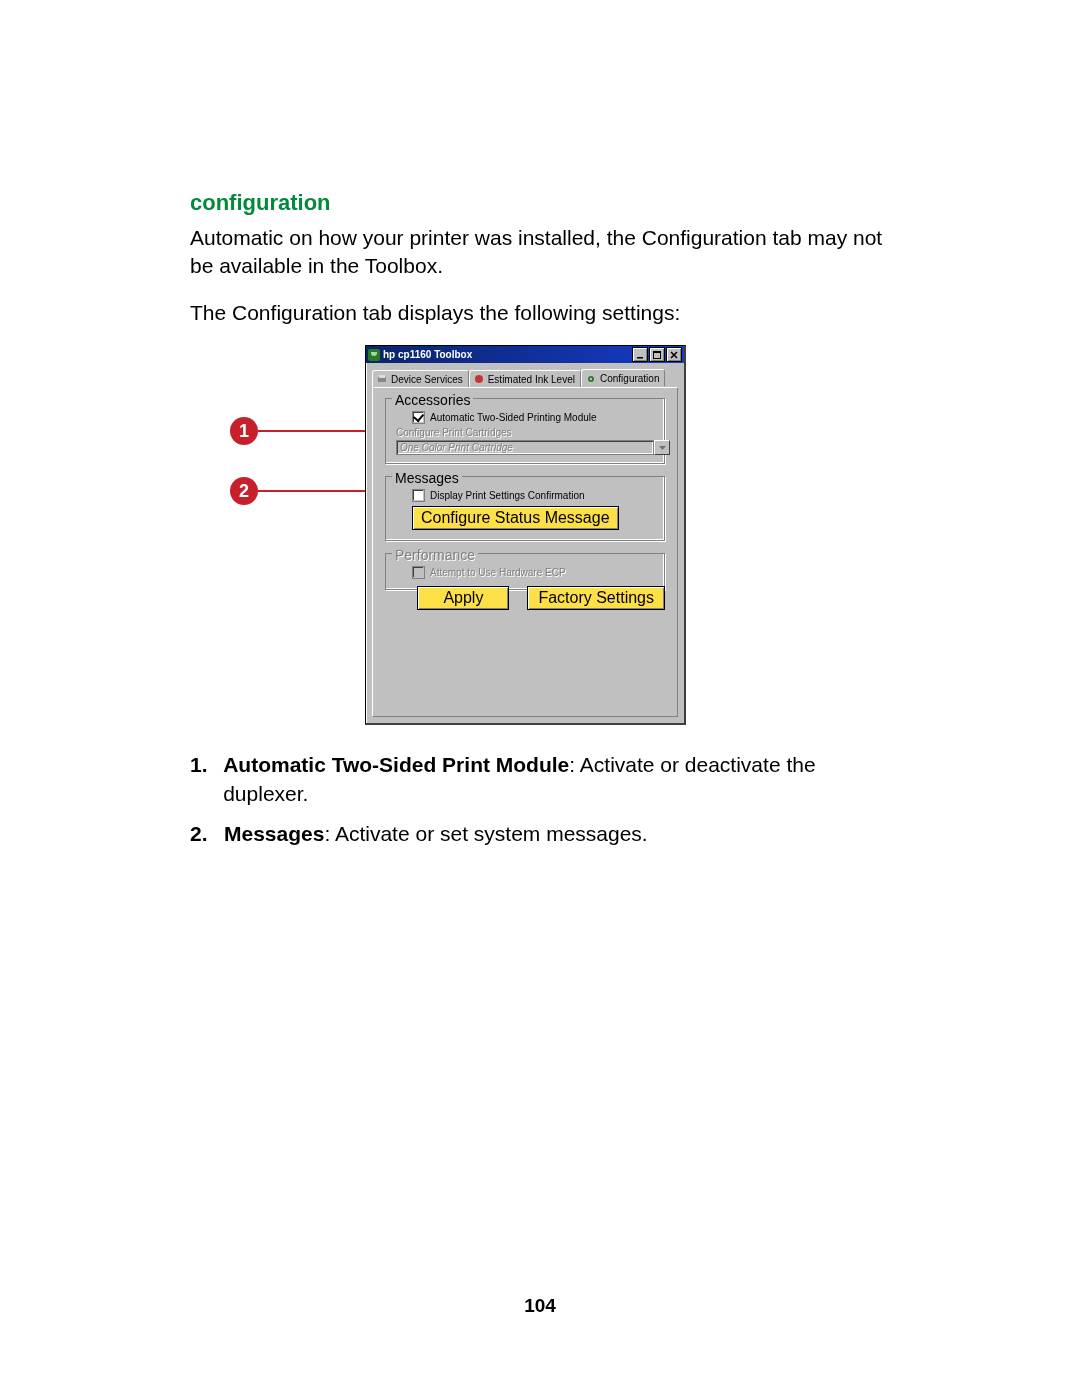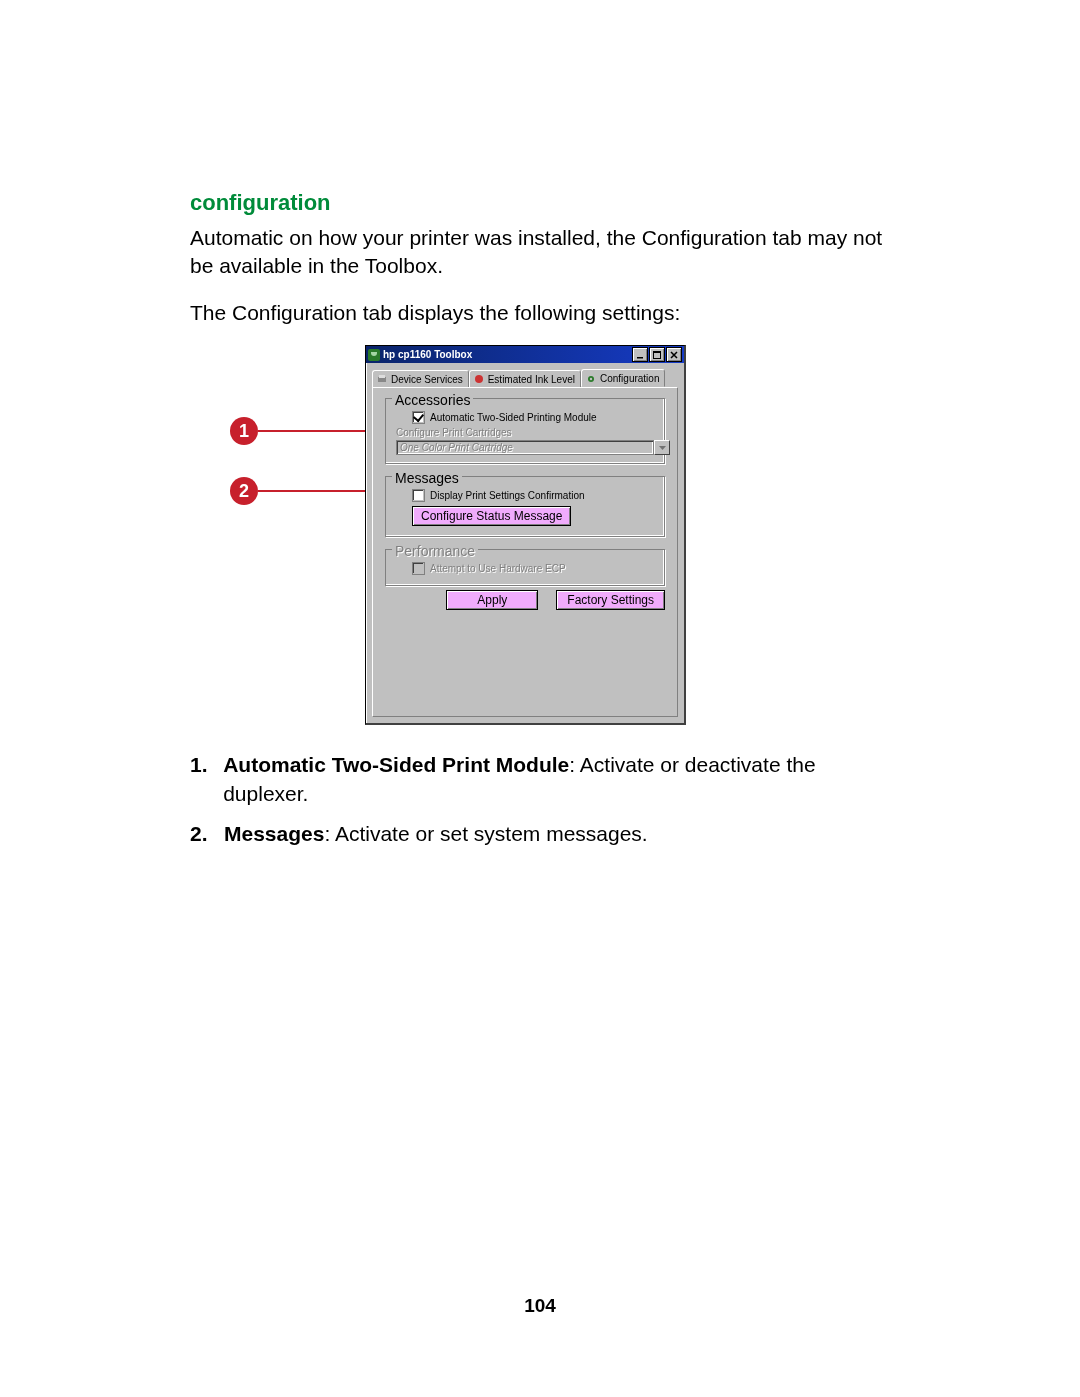--- a/index.html
+++ b/index.html
@@ -211,25 +211,25 @@
   .dropdown .dd-btn {
     width: 14px;
     background: #c0c0c0;
     border: 1px solid #fff;
     border-right-color: #404040;
     border-bottom-color: #404040;
     display: flex; align-items: center; justify-content: center;
   }
   .dd-btn svg { opacity: .4; }
   .btn {
-    background: #f0abfc;
+    background: #fde047;
     border: 1px solid #000;
     box-shadow: inset 1px 1px 0 #fff, inset -1px -1px 0 #808080;
     padding: 2px 10px;
-    font-size: 12px;
+    font-size: 16px;
     font-family: inherit;
     min-width: 90px;
     text-align: center;
   }
   .btnrow {
     position: absolute;
     right: 12px;
     bottom: 106px;
     display: flex;
     gap: 18px;

